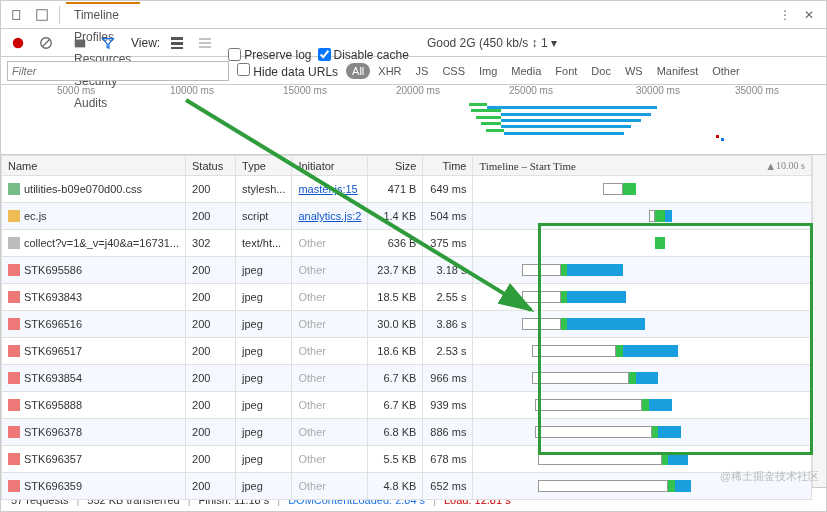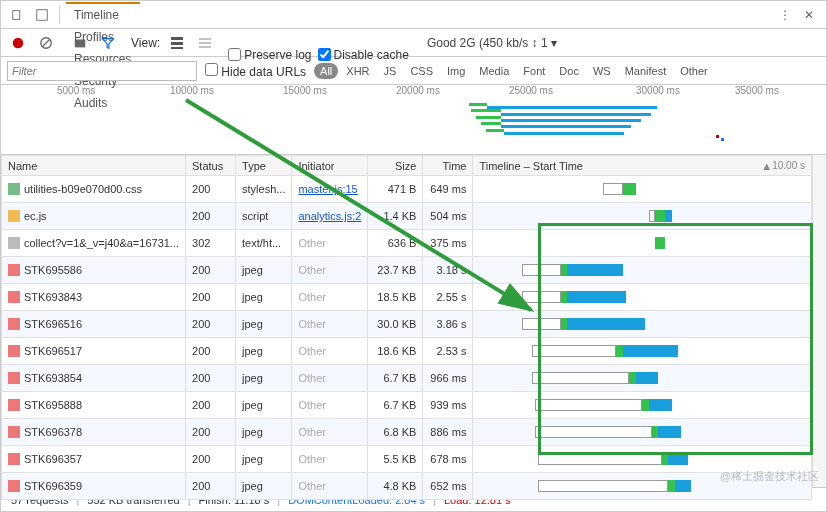--- a/index.html
+++ b/index.html
@@ -9,40 +9,40 @@
 .tab { padding: 4px 8px; color: #555; cursor: pointer; }
 .tab.active { color: #d67b00; border-bottom: 2px solid #d67b00; padding-bottom: 3px; font-style: italic; }
 .icon-btn { width: 22px; height: 22px; display: flex; align-items: center; justify-content: center; cursor: pointer; color: #666; border-radius: 2px; }
 .icon-btn svg { width: 14px; height: 14px; }
 .icon-btn.record { color: #c00; }
 .icon-btn.filter-active { color: #1a73e8; }
 .row2 { display: flex; align-items: center; height: 28px; border-bottom: 1px solid #ccc; padding: 0 6px; gap: 6px; font-size: 12px; }
 .row2 label { display: flex; align-items: center; gap: 3px; margin-top: 24px; }
 .throttle { color: #444; padding: 0 6px; display: flex; align-items: center; gap: 4px; }
 .row3 { display: flex; align-items: center; height: 28px; border-bottom: 1px solid #ccc; padding: 0 6px; gap: 8px; }
-.filter-input { width: 190px; height: 20px; border: 1px solid #bbb; padding: 0 4px; font-size: 11px; font-style: italic; color: #aaa; }
+.filter-input { width: 222px; height: 20px; border: 1px solid #bbb; padding: 0 4px; font-size: 11px; font-style: italic; color: #aaa; }
 .type-filter { padding: 2px 6px; cursor: pointer; font-size: 11px; color: #555; border-radius: 8px; }
 .type-filter.active { background: #888; color: #fff; }
 .overview { height: 70px; border-bottom: 1px solid #ccc; position: relative; }
 .time-ticks { display: flex; height: 14px; font-size: 10px; color: #888; position: relative; }
 .time-ticks span { position: absolute; text-align: center; }
 .overview-bars { position: absolute; left: 0; right: 0; top: 18px; height: 40px; }
 .ov-bar { position: absolute; height: 3px; }
 .content { display: flex; height: calc(100% - 28px - 28px - 28px - 70px - 24px); }
 .grid { border-collapse: collapse; width: 100%; }
 .grid-wrap { position: relative; }
 .grid th, .grid td { border: 1px solid #e0e0e0; padding: 3px 6px; text-align: left; font-size: 11px; height: 20px; white-space: nowrap; overflow: hidden; }
 .grid th { background: #f5f5f5; font-weight: normal; color: #333; position: sticky; top: 0; }
 .grid tr:nth-child(even) td { background: #f5f9ff; }
 .grid .num { text-align: right; }
 .name-cell { display: flex; align-items: center; gap: 4px; }
 .file-ico { width: 12px; height: 12px; flex-shrink: 0; }
 .link { color: #1155cc; text-decoration: underline; cursor: pointer; }
 .dim { color: #aaa; }
-.timeline-col { overflow: hidden; }
+.timeline-col { overflow: hidden; font-family: Liberation Serif, serif; }
 .wf-row { position: relative; height: 20px; }
 .wf-bar { position: absolute; height: 12px; top: 4px; display: flex; }
 .wf-wait { background: #fff; border: 1px solid #999; }
 .wf-dl { background: #1a9fde; }
 .wf-ttfb { background: #32c24d; }
 .hl-box { position: absolute; border: 3px solid #2e9c3b; pointer-events: none; z-index: 20; }
 .arrow { position: absolute; pointer-events: none; z-index: 25; }
 .status-bar { height: 24px; display: flex; align-items: center; padding: 0 10px; font-size: 11px; gap: 4px; border-top: 1px solid #ccc; }
 .status-bar .sep { color: #aaa; margin: 0 4px; }
 .watermark { position: absolute; right: 8px; bottom: 28px; color: #bbb; font-size: 11px; z-index: 30; }

